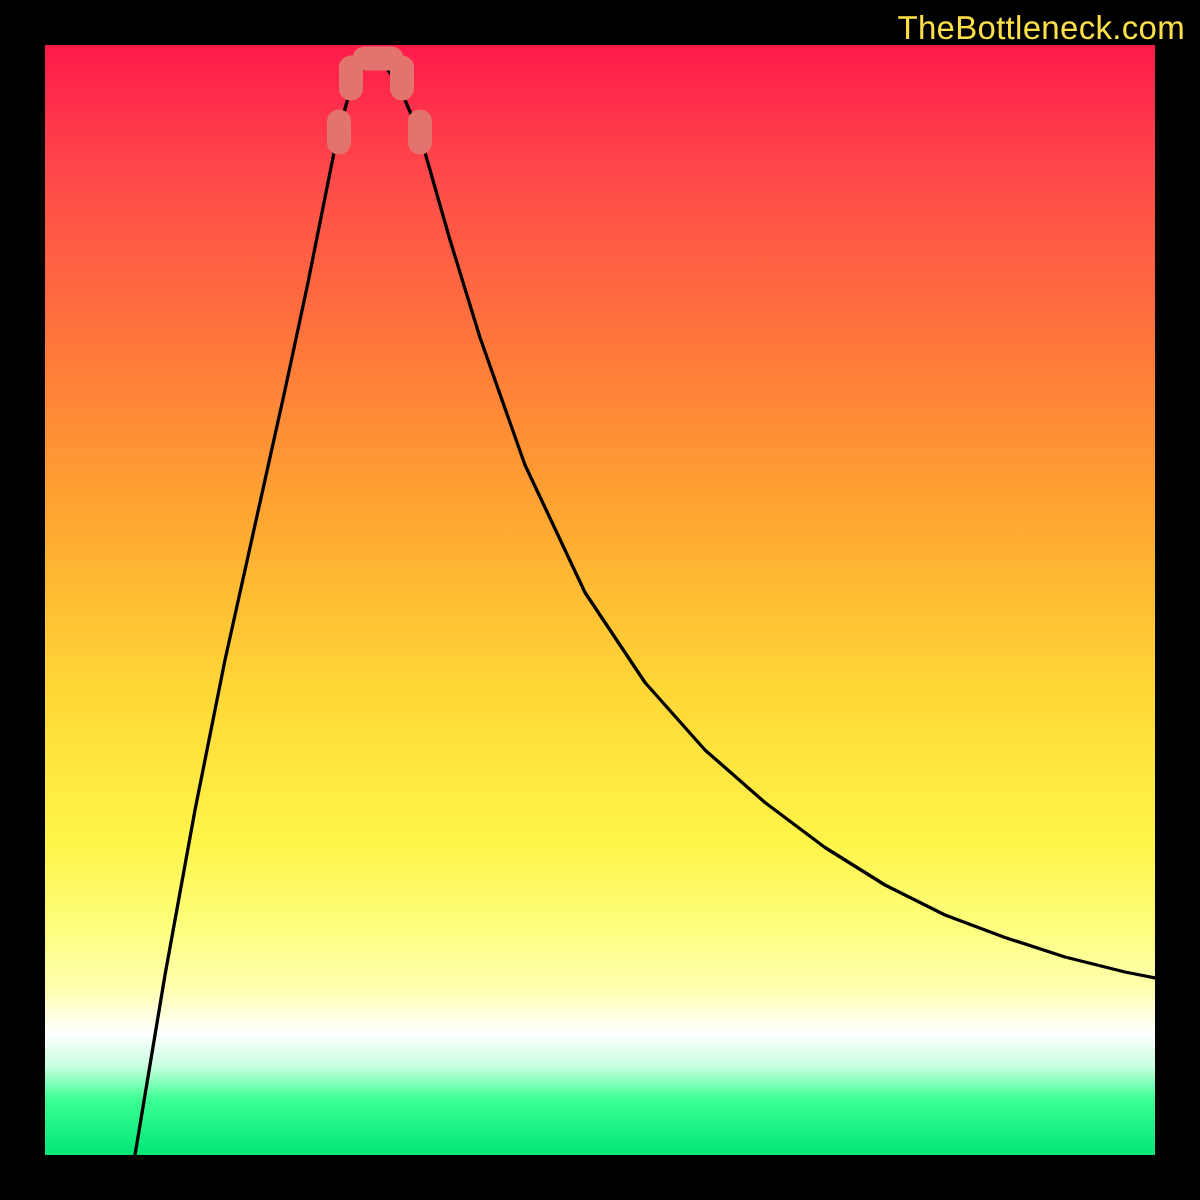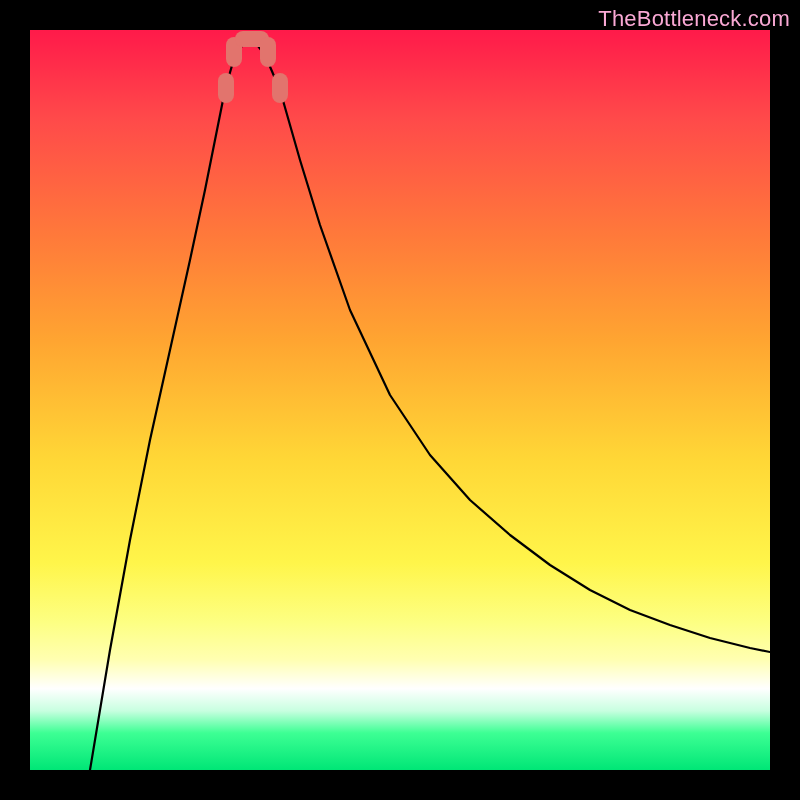--- a/index.html
+++ b/index.html
@@ -29,21 +29,21 @@
       #ffffff 89%,
       #c8ffe0 92%,
       #3dff94 95%,
       #00e676 100%
     );
   }
   .watermark {
     position: absolute;
     top: 6px;
     right: 10px;
-    color: #f9a8d4;
+    color: #fde047;
     font-size: 22px;
     font-weight: 500;
     letter-spacing: 0.2px;
     z-index: 5;
   }
   svg.curve {
     position: absolute;
     left: 0;
     top: 0;
     width: 740px;

